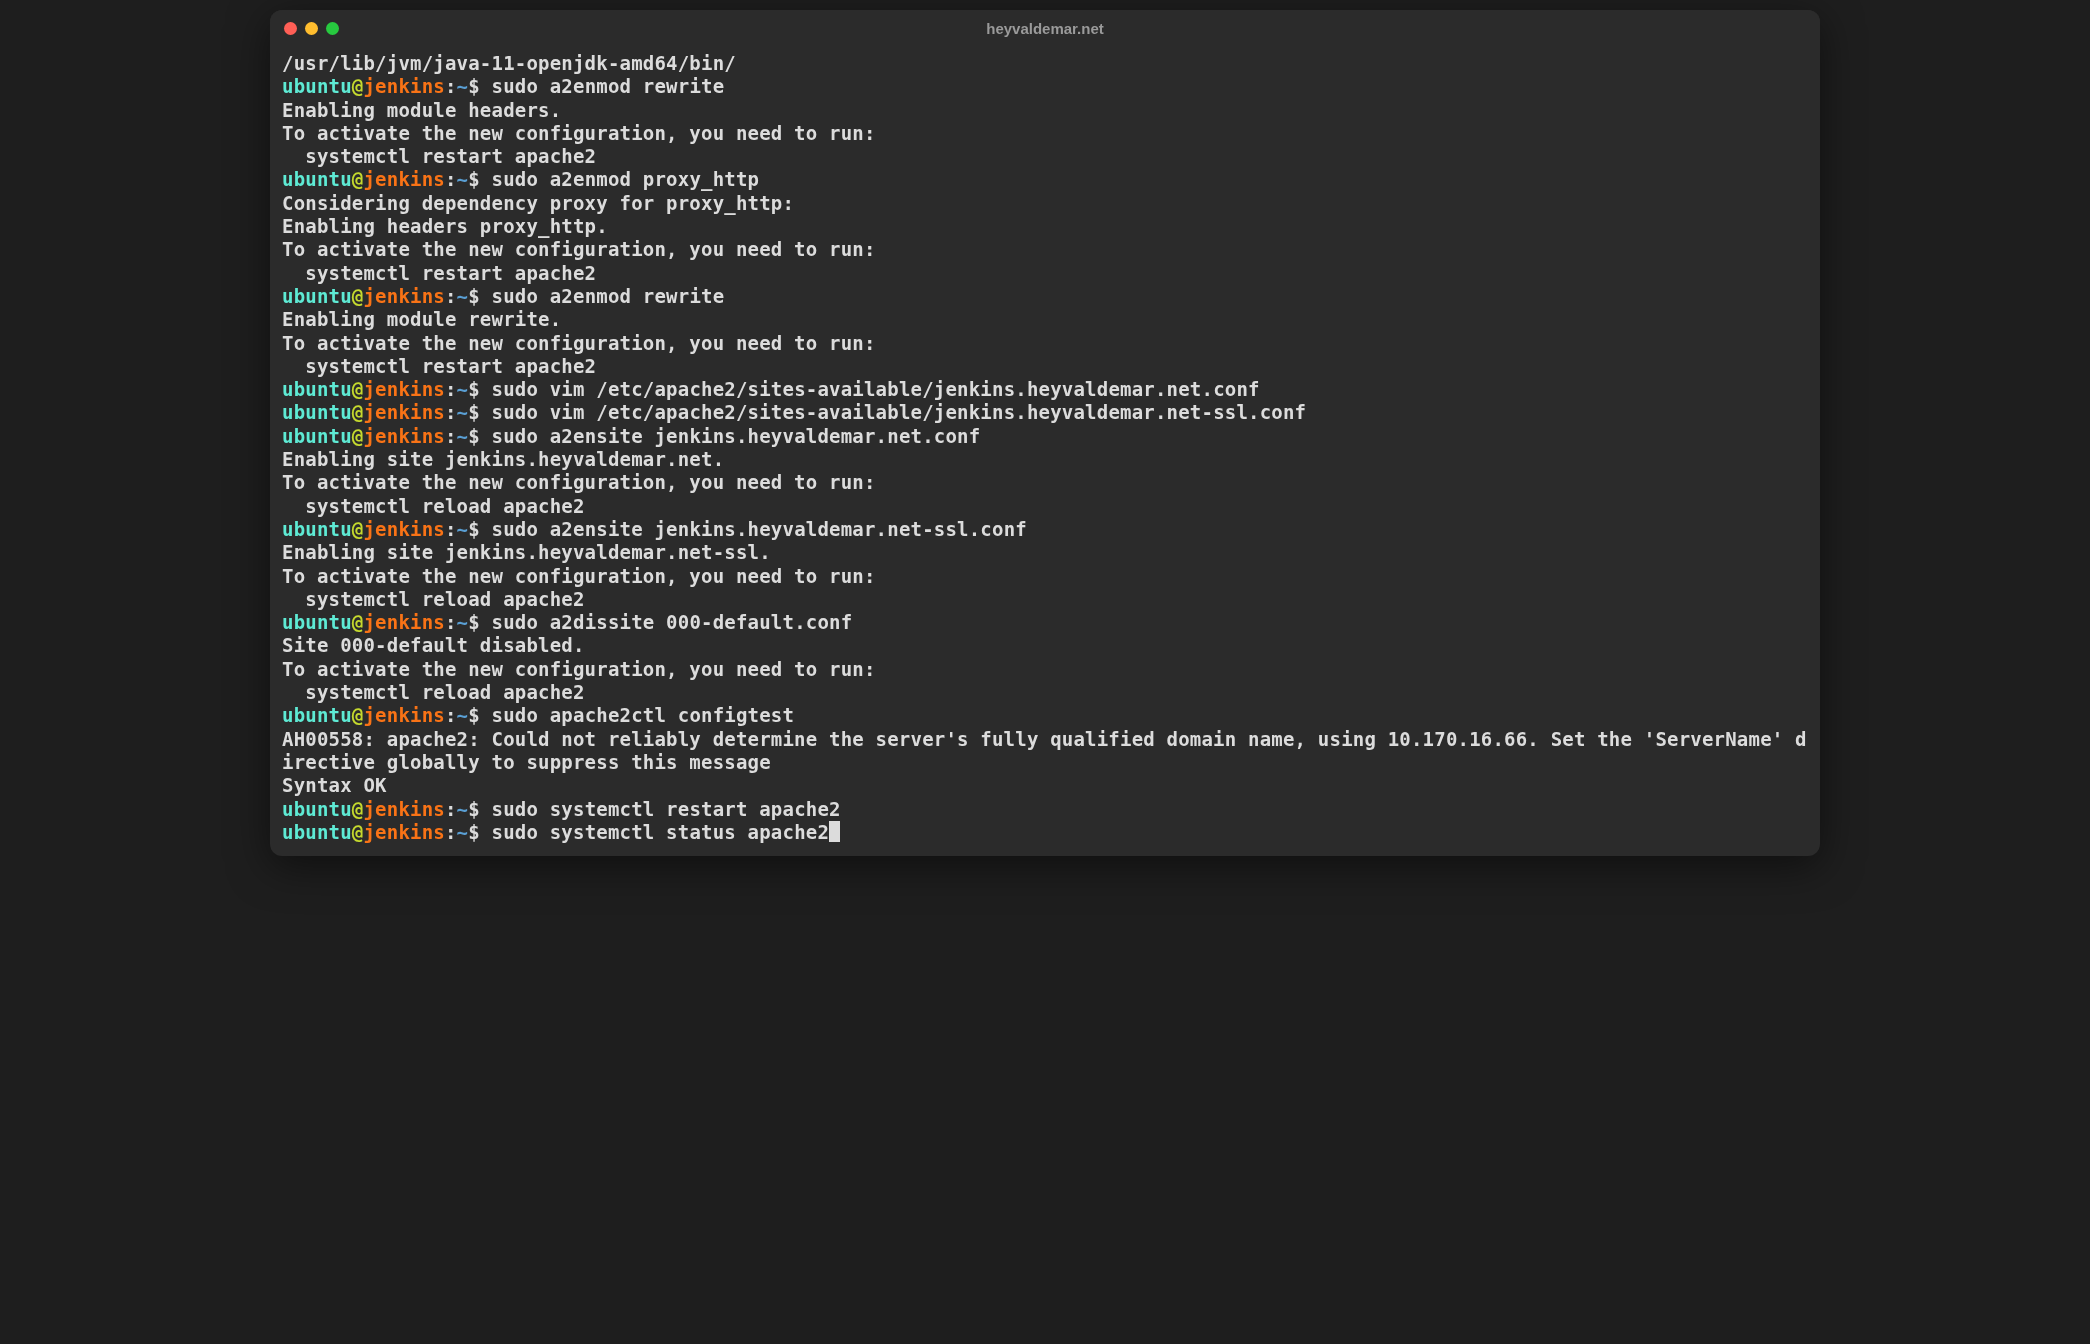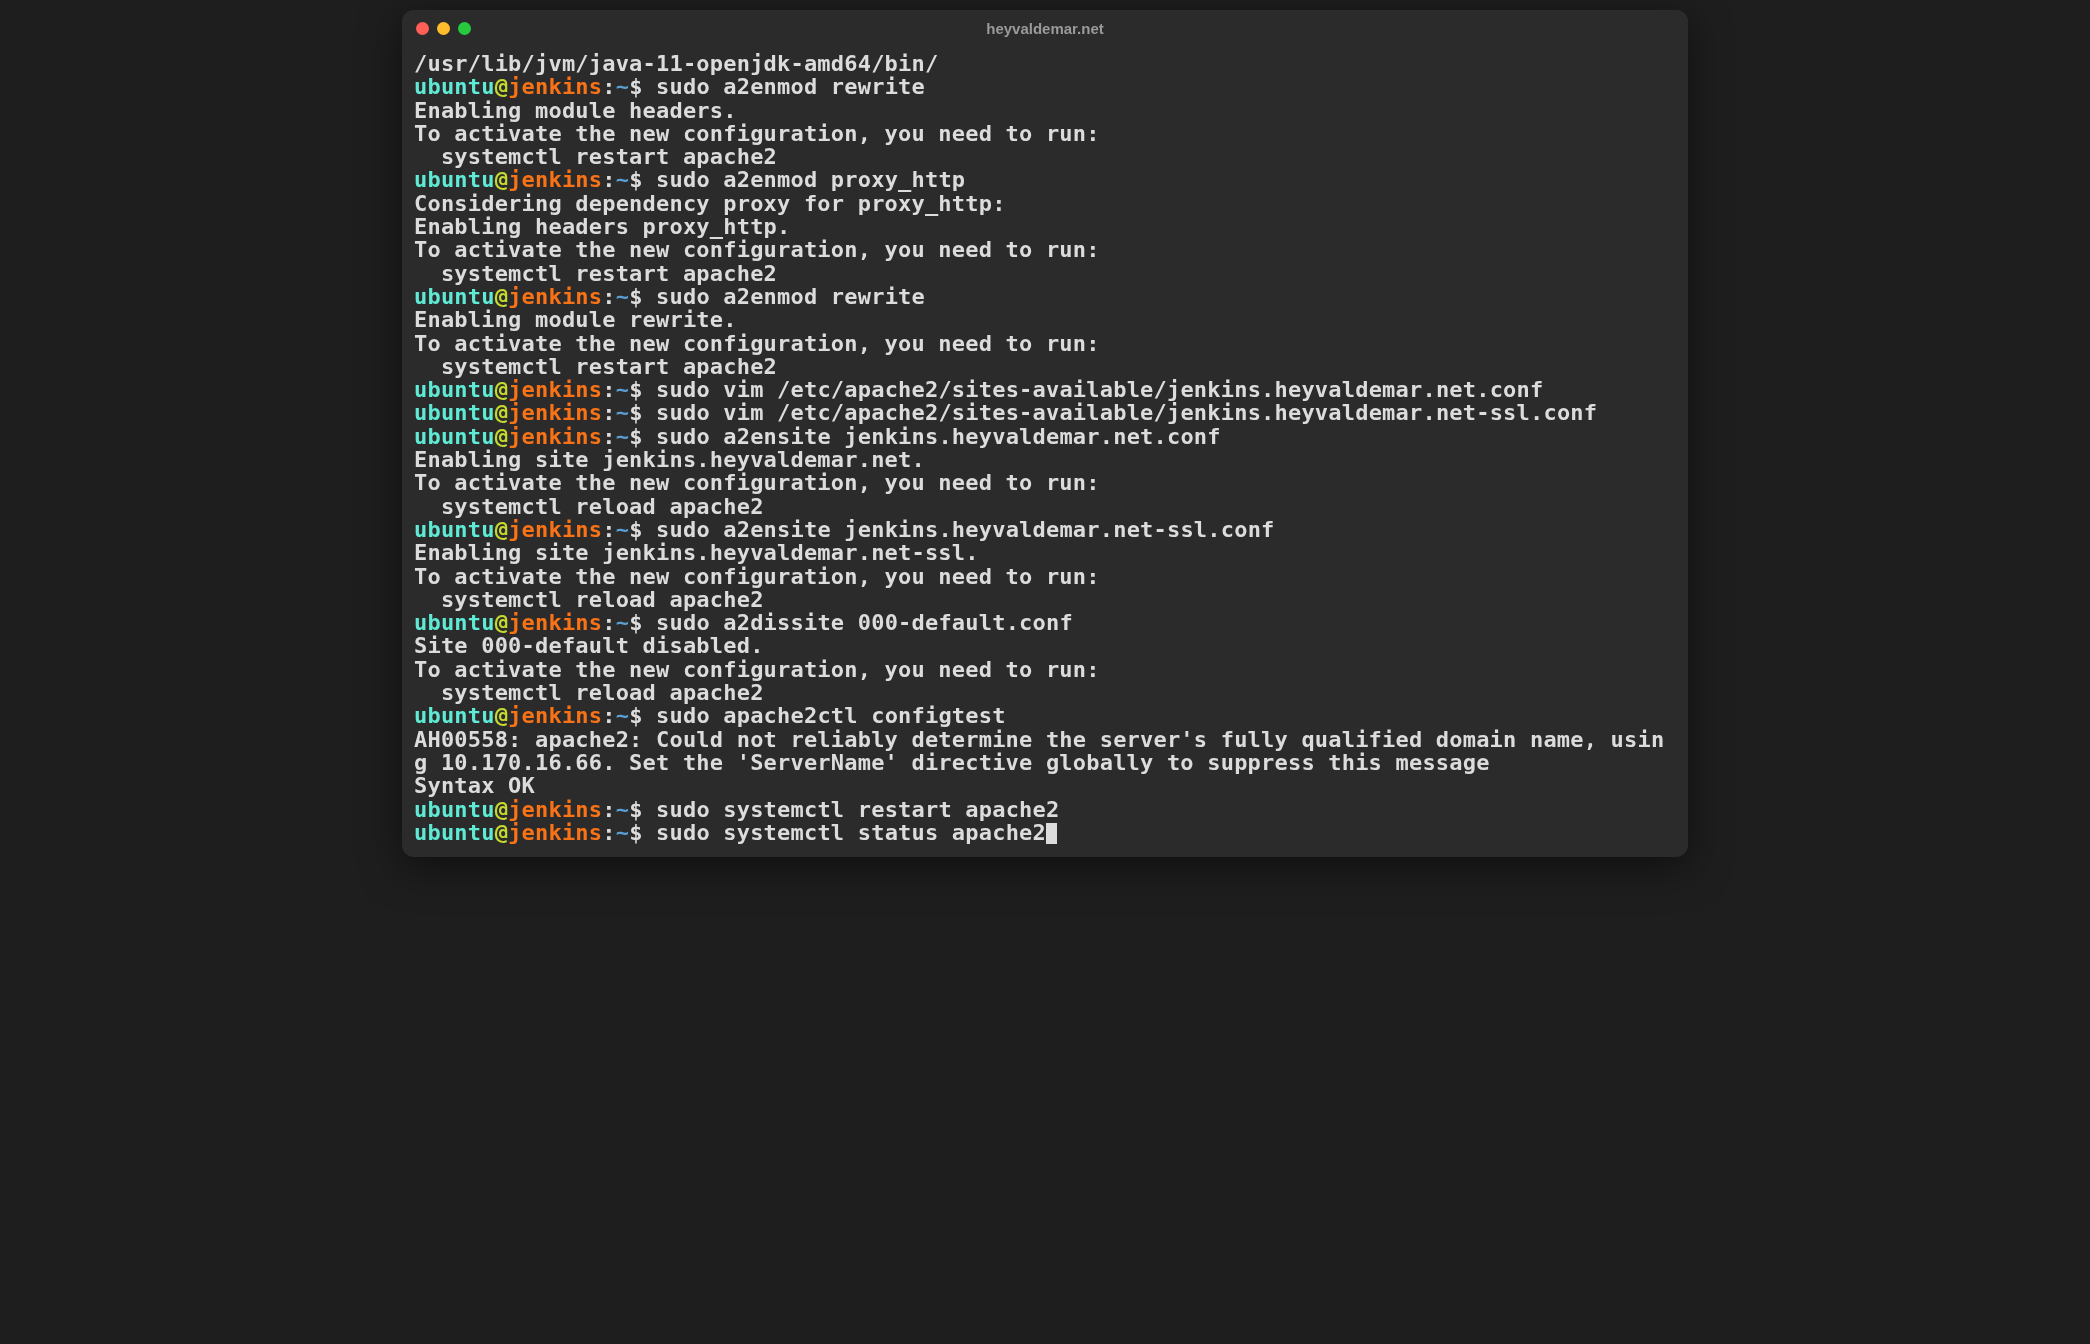--- a/index.html
+++ b/index.html
@@ -10,21 +10,21 @@
     body {
       background: #1e1e1e;
       font-family: 'SF Mono', 'Monaco', 'Menlo', 'Consolas', monospace;
       display: flex;
       justify-content: center;
       align-items: flex-start;
       min-height: 100vh;
       padding: 10px;
     }
     .terminal-window {
-      width: 1286px;
+      width: 1550px;
       background: #2b2b2b;
       border-radius: 12px;
       overflow: hidden;
       box-shadow: 0 10px 40px rgba(0,0,0,0.5);
     }
     .title-bar {
       height: 36px;
       background: #2b2b2b;
       display: flex;
       align-items: center;
@@ -47,21 +47,21 @@
       position: absolute;
       left: 50%;
       transform: translateX(-50%);
       color: #9a9a9a;
       font-size: 15px;
       font-weight: 600;
       font-family: -apple-system, BlinkMacSystemFont, 'Segoe UI', sans-serif;
     }
     .terminal-body {
       padding: 6px 12px 12px 12px;
-      font-size: 22px;
+      font-size: 19px;
       line-height: 23.3px;
       font-weight: 600;
       letter-spacing: 0.2px;
     }
     .line {
       white-space: pre-wrap;
       word-break: break-all;
       color: #dcdcdc;
     }
     .user { color: #5eead4; }

